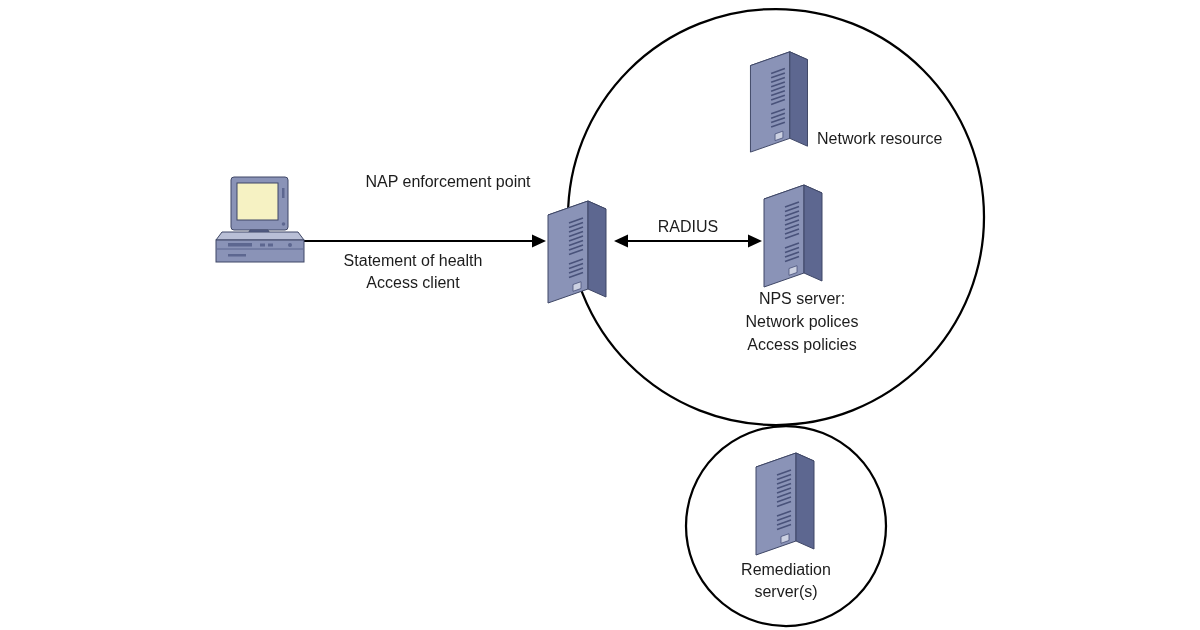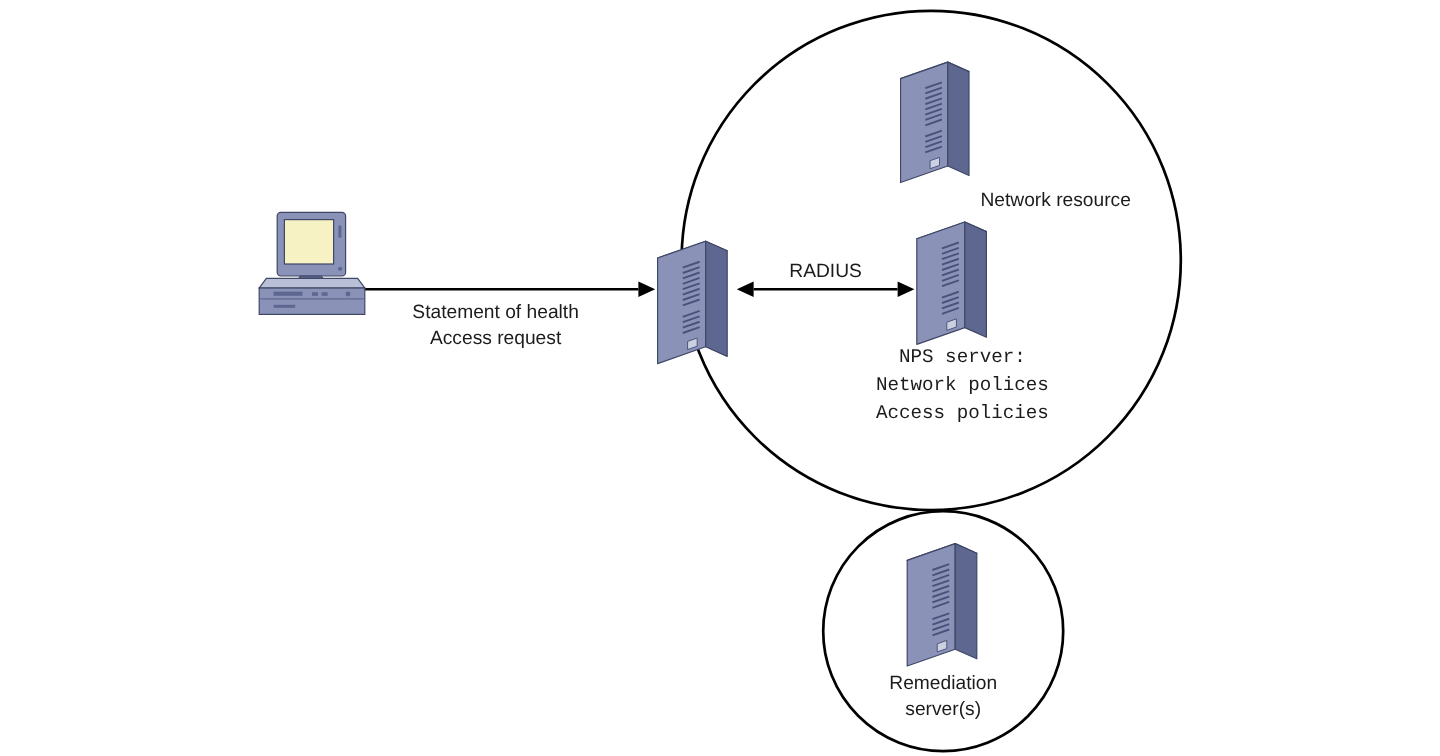--- a/index.html
+++ b/index.html
@@ -7,21 +7,21 @@
   .canvas {
     position:relative; width:1200px; height:630px;
     background:#ffffff; overflow:hidden;
   }
   .canvas > svg { position:absolute; left:0; top:0; }
   .lbl {
     position:absolute; color:#1c1c1c; font-size:16px;
     line-height:22px; white-space:nowrap;
   }
   .center { text-align:center; }
-  .nps-block { line-height:23px;font-family:Liberation Mono, monospace; }
+  .nps-block { line-height:23px; }
   .client-block { line-height:21px; }
 </style>
 </head>
 <body>
 
 <div class="canvas">
 
   <svg width="1200" height="630" viewBox="0 0 1200 630">
     <defs>
       <symbol id="server-tower" viewBox="0 0 80 120">
@@ -63,30 +63,31 @@
       <rect x="216" y="240" width="88" height="22" fill="#8a93b7" stroke="#3f4766" stroke-width="1"></rect>
       <line x1="217" y1="249" x2="303" y2="249" stroke="#5d6790" stroke-width="1"></line>
       <rect x="228" y="243" width="24" height="3.5" fill="#5d6790"></rect>
       <rect x="260" y="243.5" width="5" height="3" fill="#5d6790"></rect>
       <rect x="268" y="243.5" width="5" height="3" fill="#5d6790"></rect>
       <circle cx="290" cy="245" r="2" fill="#5d6790"></circle>
       <rect x="228" y="254" width="18" height="2.5" fill="#5d6790"></rect>
     </g>
   </svg>
 
+  <div class="lbl center" style="left:348px; top:171px; width:200px;">NAP enforcement point</div>
 
   <div class="lbl center" style="left:320px; top:250px; width:186px;text-align:center;">
     <div>Statement of health</div>
-    <div>Access request</div>
+    <div>Access client</div>
   </div>
 
 
   <div class="lbl center" style="left:648px; top:216px; width:80px;">RADIUS</div>
 
-  <div class="lbl" style="left:817px; top:157px;">Network resource</div>
+  <div class="lbl" style="left:817px; top:128px;">Network resource</div>
 
   <div class="lbl center nps-block" style="left:652px; top:287px; width:300px;">
     <div>NPS server:</div>
     <div>Network polices</div>
     <div>Access policies</div>
   </div>
 
   <div class="lbl center" style="left:726px; top:559px; width:120px;">
     <div>Remediation</div>
     <div>server(s)</div>

